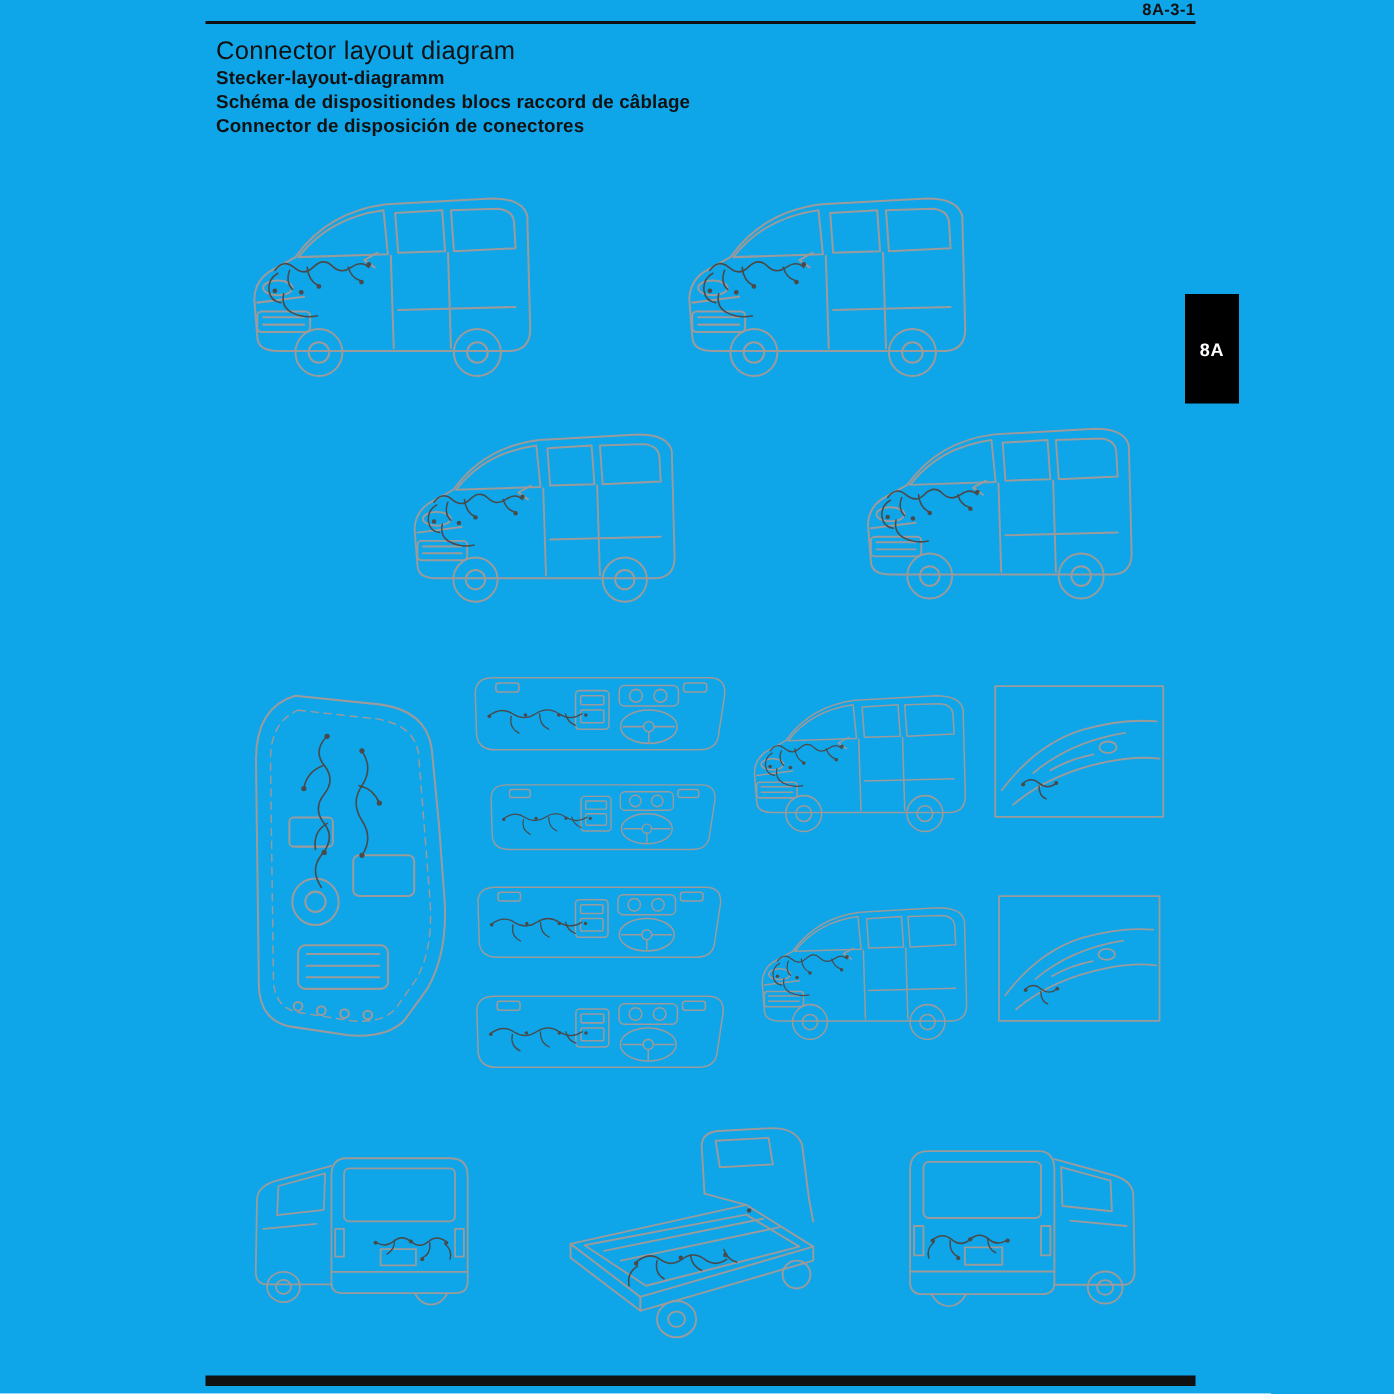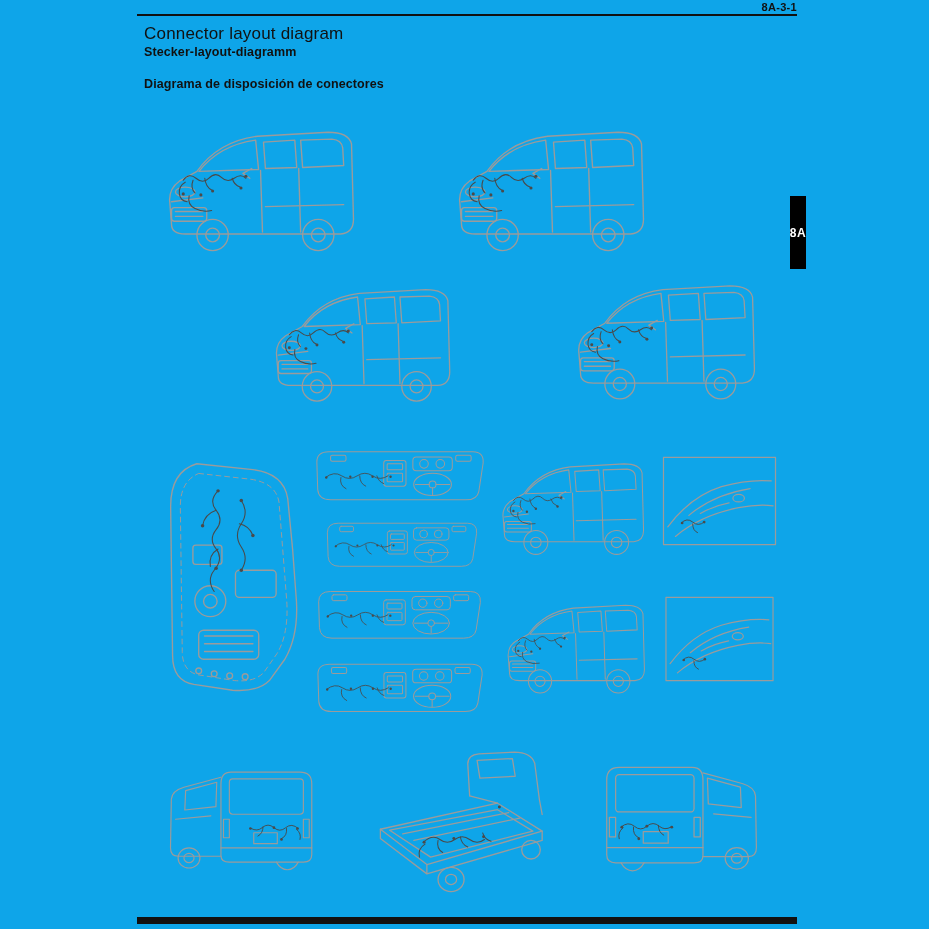--- a/index.html
+++ b/index.html
@@ -9,21 +9,21 @@
   }
   .abs{position:absolute;}
   .page-number{left:137px;top:1px;width:660px;text-align:right;font-size:11px;font-weight:bold;letter-spacing:.3px;}
   .top-rule{left:137px;top:14px;width:660px;height:2px;background:#111;}
   .title{left:144px;top:24px;font-size:17px;font-weight:normal;letter-spacing:.2px;}
   .subtitle{left:144px;font-size:12.5px;font-weight:bold;letter-spacing:.1px;}
   .subtitle.de{top:45px;}
   .subtitle.fr{top:61px;}
   .subtitle.es{top:77px;}
   .section-tab{
-    left:790px;top:196px;width:16px;height:73px;background:#000;
+    left:790px;top:196px;width:36px;height:73px;background:#000;
     display:flex;align-items:center;justify-content:center;
     color:#fff;font-size:12px;font-weight:bold;letter-spacing:.5px;
   }
   .bottom-rule{left:137px;top:917px;width:660px;height:7px;background:#111;}
   .diagram-area{left:137px;top:96px;width:660px;height:815px;}
   .illus{position:absolute;}
   .illus svg{width:100%;height:100%;display:block;}
   .flip{transform:scaleX(-1);}
 </style>
 </head>
@@ -193,21 +193,22 @@
 
 </defs>
 </svg>
 
 <div class="page">
 
   <div class="abs page-number">8A-3-1</div>
   <div class="abs top-rule"></div>
   <div class="abs title">Connector layout diagram</div>
   <div class="abs subtitle de">Stecker-layout-diagramm</div>
-  <div class="abs subtitle es">Diagrama de disposición de conectores</div>
+  <div class="abs subtitle fr">Schéma de dispositiondes blocs raccord de câblage</div>
+  <div class="abs subtitle es">Connector de disposición de conectores</div>
 
   <div class="abs section-tab">8A</div>
 
   <div class="abs diagram-area">
 
     <div class="illus" style="left:13px;top:14px;width:225px;height:160px;">
       <svg>
           <use href="#sym-van"></use>
         </svg>
     </div>

